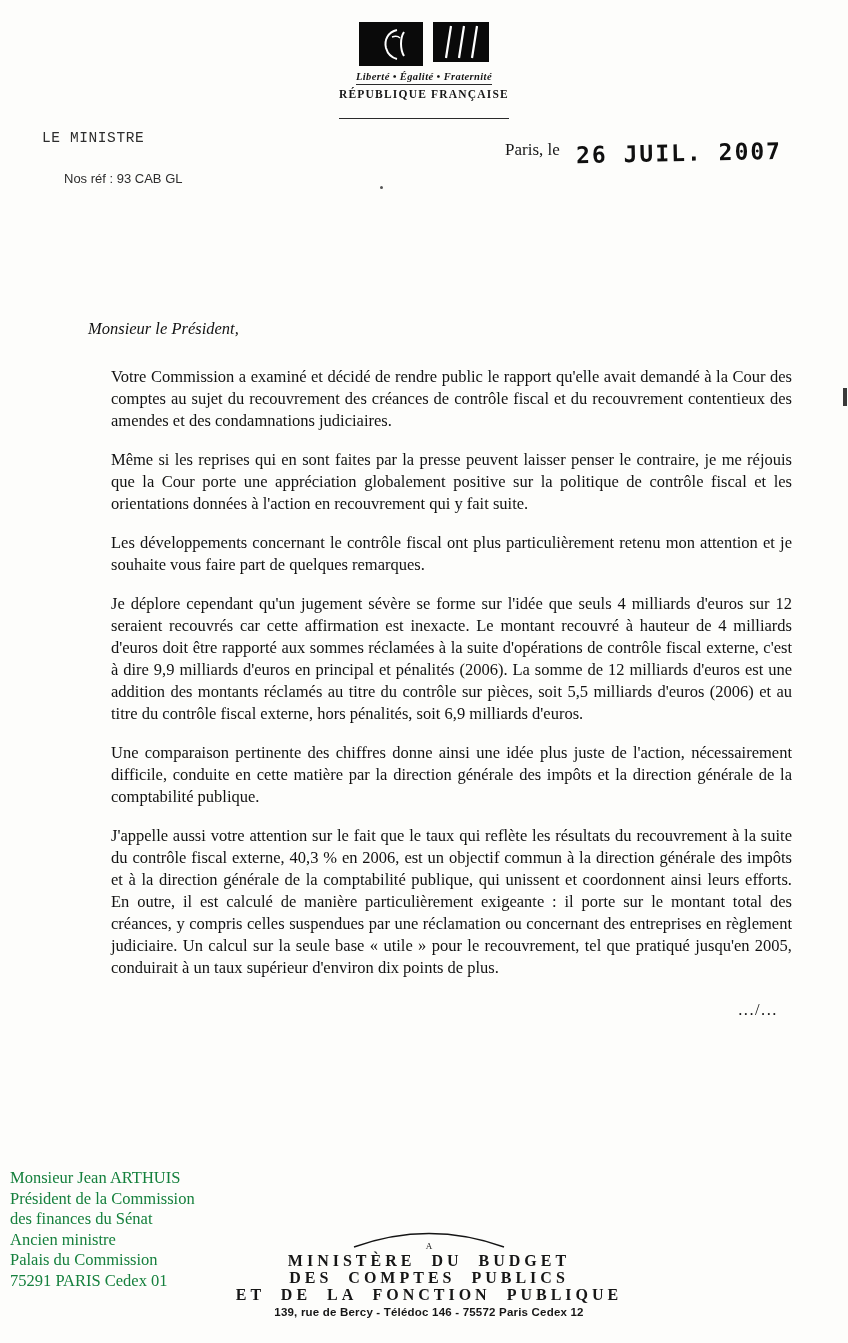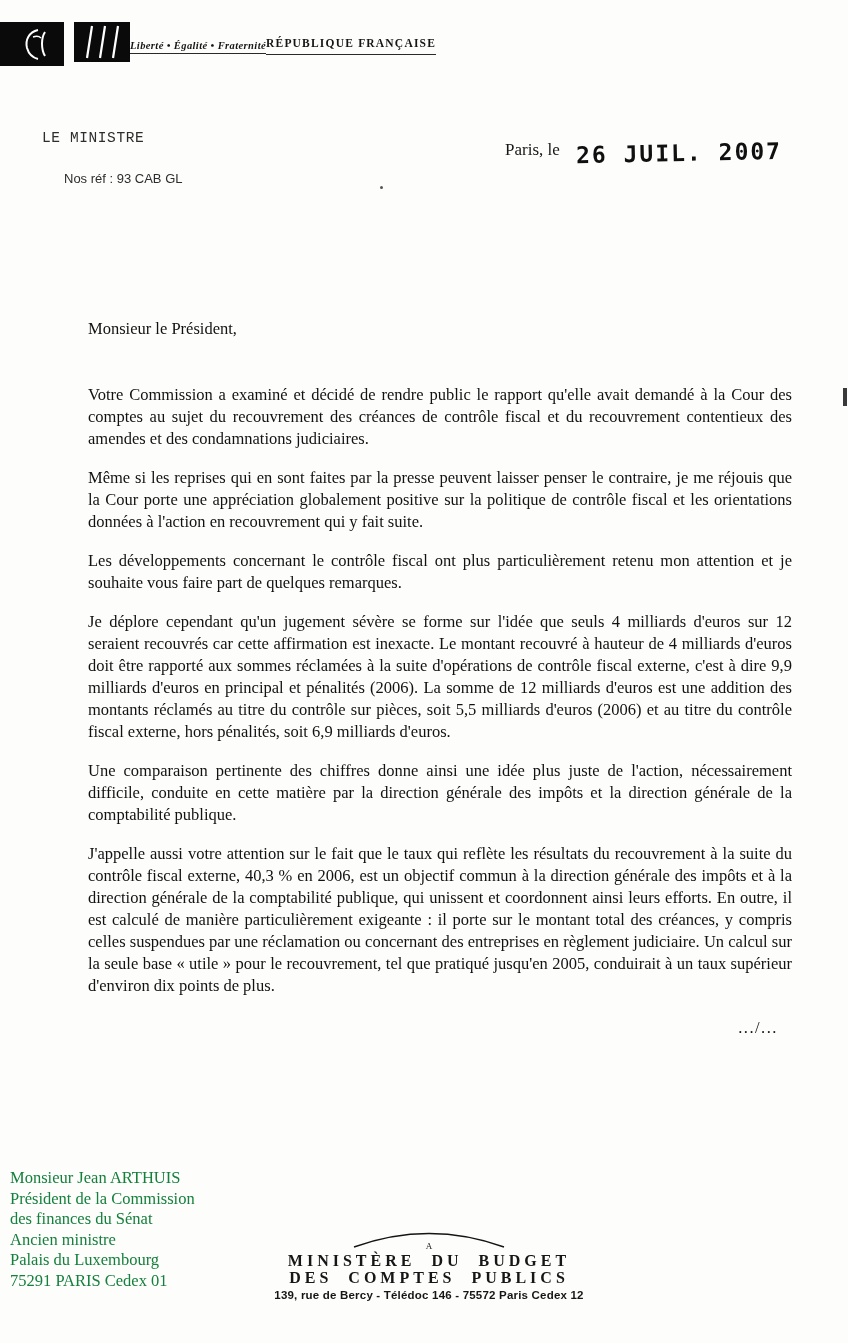--- a/index.html
+++ b/index.html
@@ -12,39 +12,39 @@
     background: #fdfdfb;
     color: #161616;
     font-family: "Liberation Serif", serif;
     overflow: hidden;
   }
 
   
   .logo-block {
     position: absolute;
     left: 0; right: 0; top: 22px;
-    display: flex; flex-direction: row; align-items: center;
+    display: flex; flex-direction: column; align-items: center;
   }
   .logo-rects { display: flex; align-items: flex-start; gap: 10px; }
   .motto {
     margin-top: 5px;
     font-size: 10.5px;
     font-style: italic;
     font-weight: bold;
     letter-spacing: 0.4px;
     border-bottom: 1px solid #2a2a2a;
     padding-bottom: 2px;
   }
   .republic {
     margin-top: 3px;
     font-size: 11.5px;
     font-weight: bold;
     letter-spacing: 1.2px;
     border-bottom: 1px solid #2a2a2a;
-    padding-bottom: 5px;
+    padding-bottom: 18px;
   }
 
   
   .minister {
     position: absolute; left: 42px; top: 130px;
     font-family: Liberation Mono, monospace;
     font-size: 14.5px; letter-spacing: 0.6px; color: #2d2d2d;
   }
   .ref {
     position: absolute; left: 64px; top: 171px;
@@ -69,22 +69,22 @@
 
   
   .letter-body {
     position: absolute;
     left: 88px; top: 318px; width: 704px;
     font-size: 16.5px;
     line-height: 22px;
     text-align: justify;
     color: #121212;
   }
-  .salutation { text-align: left; margin-bottom: 44px; }
-  .letter-body p.para { margin-bottom: 17px; }
+  .salutation { text-align: left; margin-bottom: 26px; font-style: italic; }
+  .letter-body p.para { margin-bottom: 17px; margin-left: 23px; }
   .continuation {
     text-align: right;
     padding-right: 14px;
     margin-top: 20px;
     letter-spacing: 1.5px;
   }
 
   
   .recipient {
     position: absolute; left: 10px; top: 1168px;
@@ -160,30 +160,31 @@
     <p class="para">Une comparaison pertinente des chiffres donne ainsi une idée plus juste de l'action, nécessairement difficile, conduite en cette matière par la direction générale des impôts et la direction générale de la comptabilité publique.</p>
     <p class="para">J'appelle aussi votre attention sur le fait que le taux qui reflète les résultats du recouvrement à la suite du contrôle fiscal externe, 40,3 % en 2006, est un objectif commun à la direction générale des impôts et à la direction générale de la comptabilité publique, qui unissent et coordonnent ainsi leurs efforts. En outre, il est calculé de manière particulièrement exigeante : il porte sur le montant total des créances, y compris celles suspendues par une réclamation ou concernant des entreprises en règlement judiciaire. Un calcul sur la seule base « utile » pour le recouvrement, tel que pratiqué jusqu'en 2005, conduirait à un taux supérieur d'environ dix points de plus.</p>
     <div class="continuation">.../...</div>
   </div>
 
   <div class="recipient">
     <div>Monsieur Jean ARTHUIS</div>
     <div>Président de la Commission</div>
     <div>des finances du Sénat</div>
     <div>Ancien ministre</div>
-    <div>Palais du Luxembourg</div>
+    <div>Palais du Commission</div>
     <div>75291 PARIS Cedex 01</div>
   </div>
 
   <div class="ministry">
     <svg class="ministry-logo" width="170" height="22" viewBox="0 0 170 22">
       <path d="M10 19 Q85 -8 160 19" fill="none" stroke="#141414" stroke-width="1.4"></path>
       <text x="85" y="21" text-anchor="middle" font-size="9" font-family="Liberation Serif, serif" fill="#141414">A</text>
     </svg>
     <div class="m-line">MINISTÈRE DU BUDGET</div>
     <div class="m-line">DES COMPTES PUBLICS</div>
+    <div class="m-line">ET DE LA FONCTION PUBLIQUE</div>
     <div class="m-address">139, rue de Bercy - Télédoc 146 - 75572 Paris Cedex 12</div>
   </div>
 
   <div class="artifact-right"></div>
   <div class="artifact-dot"></div>
 
 </div>
 
 </body></html>

